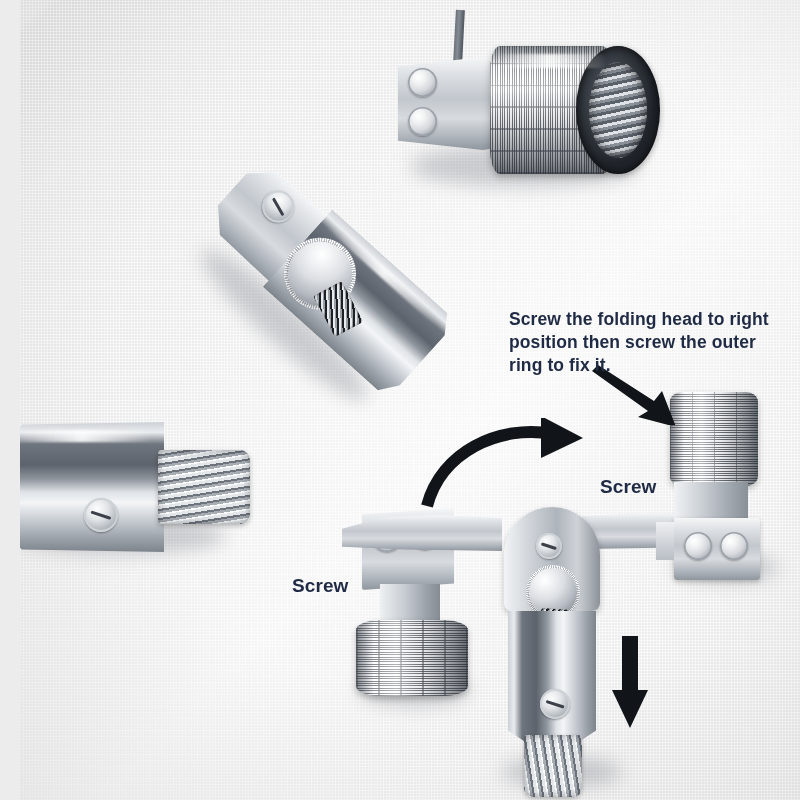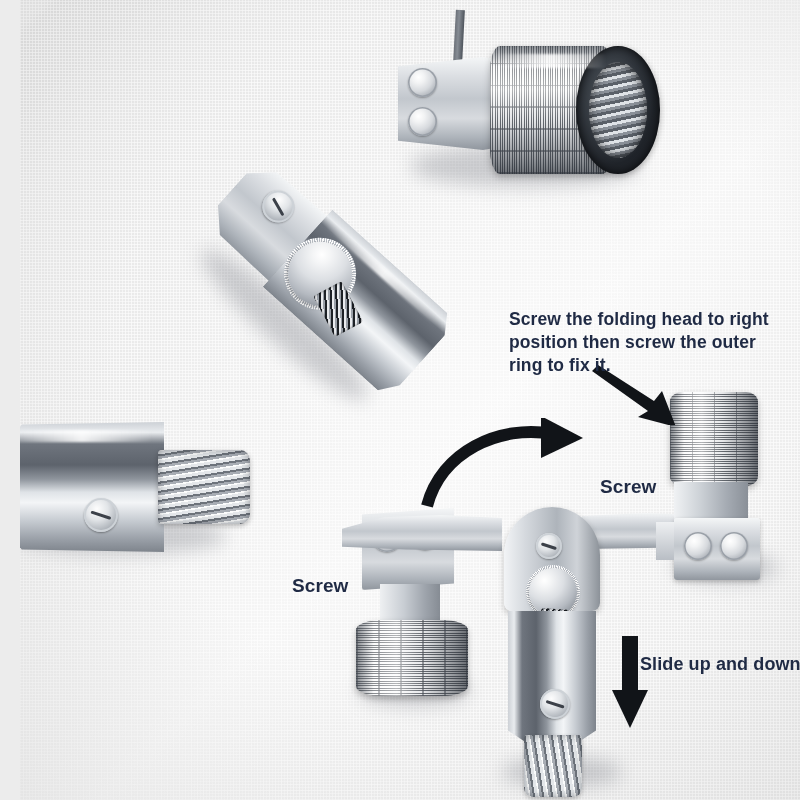--- a/index.html
+++ b/index.html
@@ -312,15 +312,14 @@
   </svg>
 
   <svg class="arrow" id="arrow-down" viewBox="0 0 36 92">
     <rect x="10" y="0" width="16" height="60" fill="#111418"></rect>
     <path d="M0 54 L36 54 L18 92 Z" fill="#111418"></path>
   </svg>
 
   <div class="txt" id="instruction">Screw the folding head to right position then screw the outer ring to fix it.</div>
   <div class="txt" id="label-open">Screw</div>
   <div class="txt" id="label-close">Screw</div>
-  <div class="txt" id="label-slide">Slide up and down</div>
 
 </div>
 
 </body></html>

